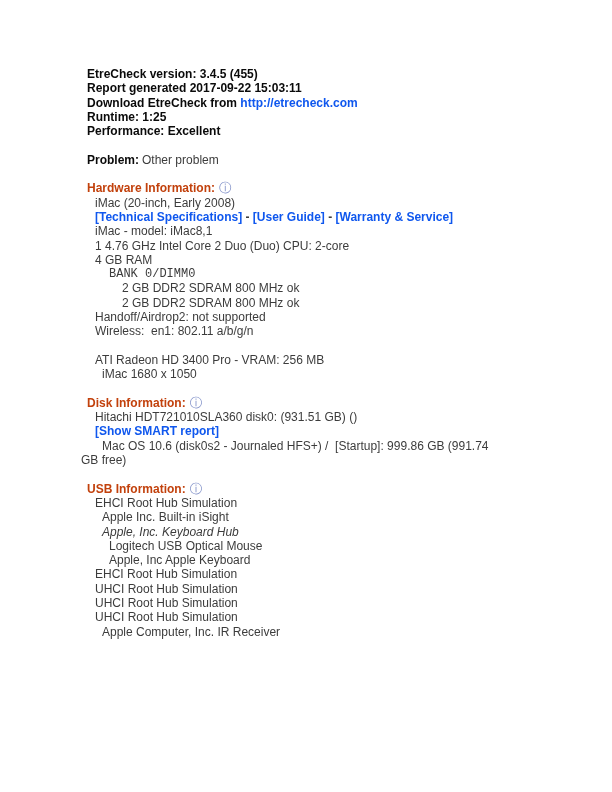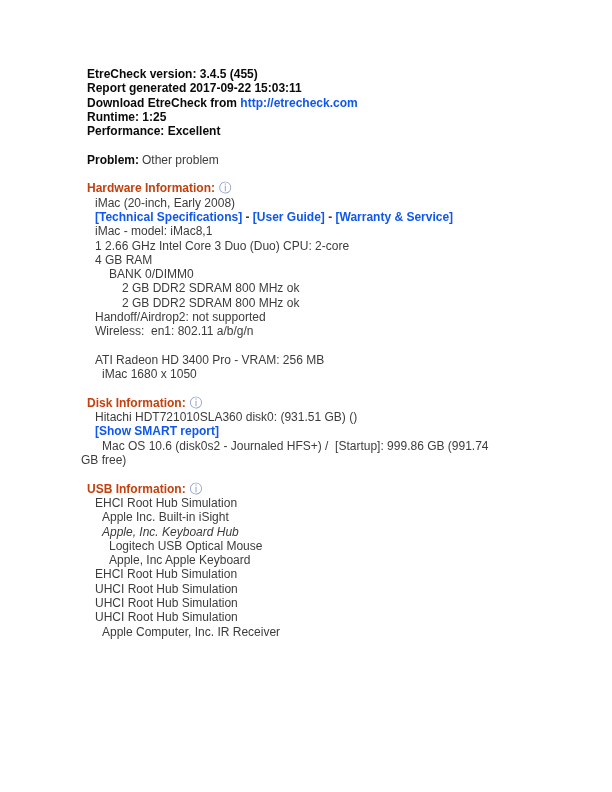--- a/index.html
+++ b/index.html
@@ -47,23 +47,23 @@
   </div>
 
   <div class="block">
     <div class="ln base"><span class="hd">Hardware Information:</span><span class="info">ⓘ</span></div>
     <div>
         <div class="ln" style="text-indent: 14px;">iMac (20-inch, Early 2008)</div>
       </div>
     <div class="ln ind1"><span class="link">[Technical Specifications]</span><span class="sep"> - </span><span class="link">[User Guide]</span><span class="sep"> - </span><span class="link">[Warranty &amp; Service]</span></div>
     <div>
         <div class="ln" style="text-indent: 14px;">iMac - model: iMac8,1</div>
-        <div class="ln" style="text-indent: 14px;">1 2.66 GHz Intel Core 3 Duo (Duo) CPU: 2-core</div>
+        <div class="ln" style="text-indent: 14px;">1 4.76 GHz Intel Core 2 Duo (Duo) CPU: 2-core</div>
         <div class="ln" style="text-indent: 14px;">4 GB RAM</div>
-        <div class="ln" style="text-indent: 28px;">BANK 0/DIMM0</div>
+        <div class="ln" style="text-indent: 28px; font-family: Liberation Mono, monospace;">BANK 0/DIMM0</div>
         <div class="ln" style="text-indent: 41px;">2 GB DDR2 SDRAM 800 MHz ok</div>
         <div class="ln" style="text-indent: 41px;">2 GB DDR2 SDRAM 800 MHz ok</div>
         <div class="ln" style="text-indent: 14px;">Handoff/Airdrop2: not supported</div>
         <div class="ln" style="text-indent: 14px;">Wireless:  en1: 802.11 a/b/g/n</div>
       </div>
   </div>
 
   <div class="block">
     <div>
         <div class="ln" style="text-indent: 14px;">ATI Radeon HD 3400 Pro - VRAM: 256 MB</div>

